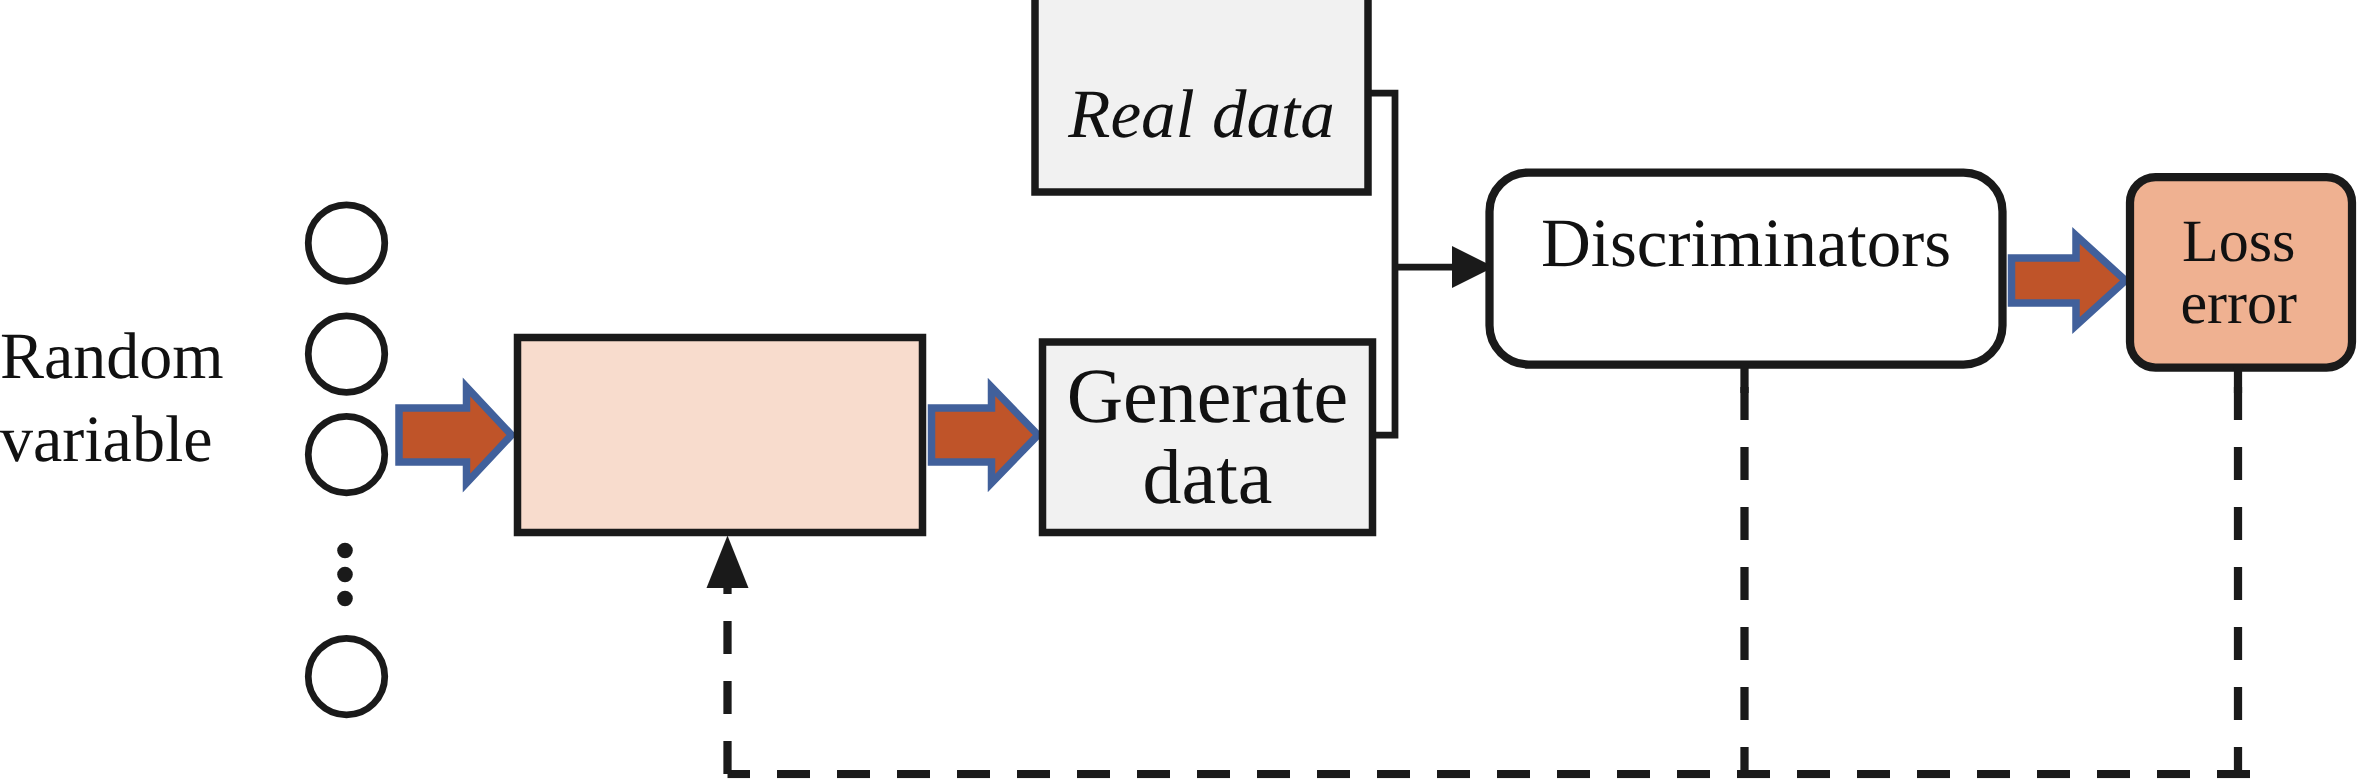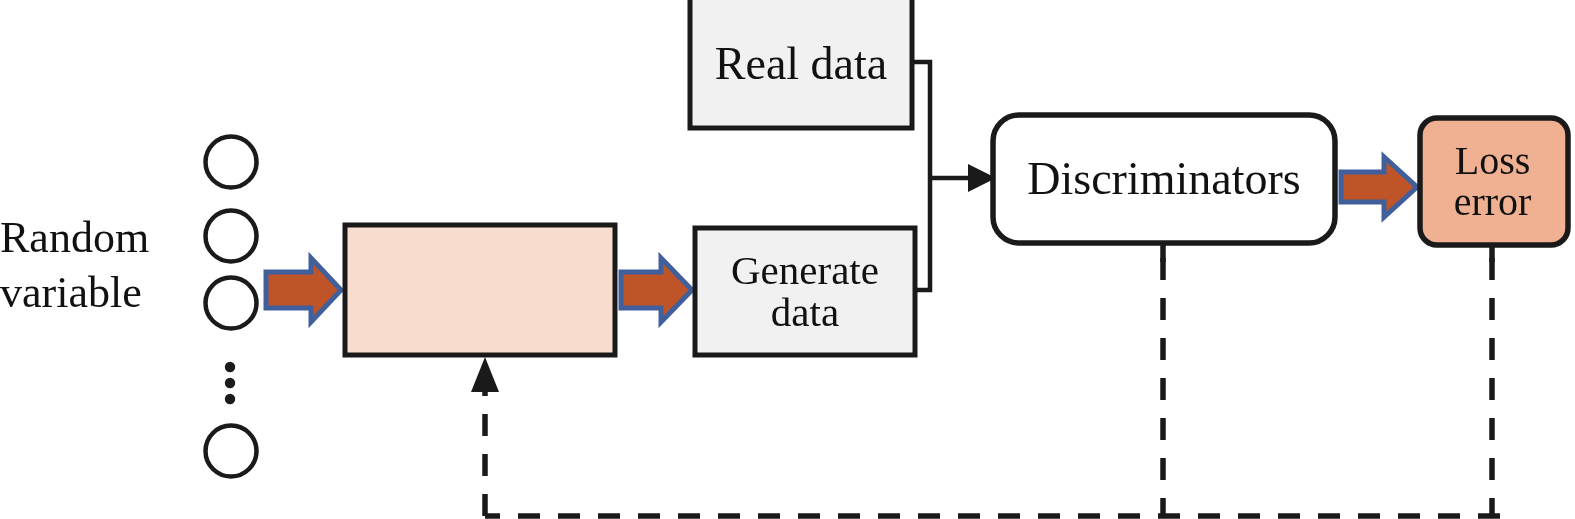--- a/index.html
+++ b/index.html
@@ -48,35 +48,36 @@
   }
   #label-generators {
     left: 345px;
     top: 225px;
     width: 270px;
     height: 130px;
     font-size: 46px;
   }
   #label-real-data {
     left: 690px;
-    top: 0px;
+    top: 12px;
     width: 222px;
     height: 128px;
     font-size: 46px;
+    font-style: italic;
   }
   #label-generate-data {
     left: 695px;
     top: 228px;
     width: 220px;
     height: 127px;
-    font-size: 41px;
+    font-size: 52px;
   }
   #label-discriminators {
     left: 993px;
-    top: 115px;
+    top: 98px;
     width: 342px;
     height: 128px;
     font-size: 46px;
     font-family: Liberation Serif, serif;
   }
   #label-loss-error {
     left: 1420px;
     top: 118px;
     width: 145px;
     height: 127px;

